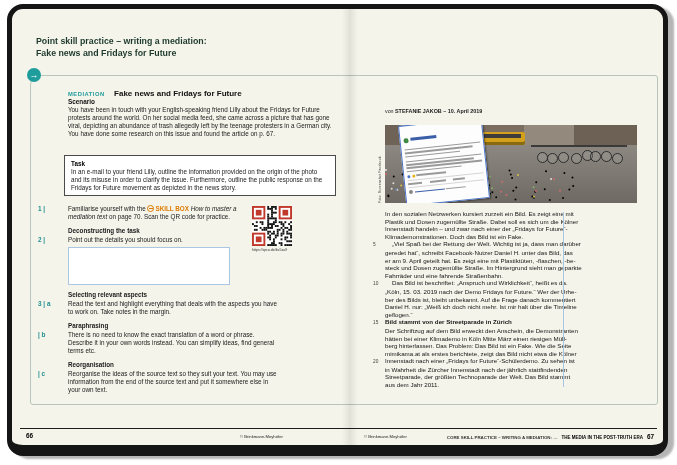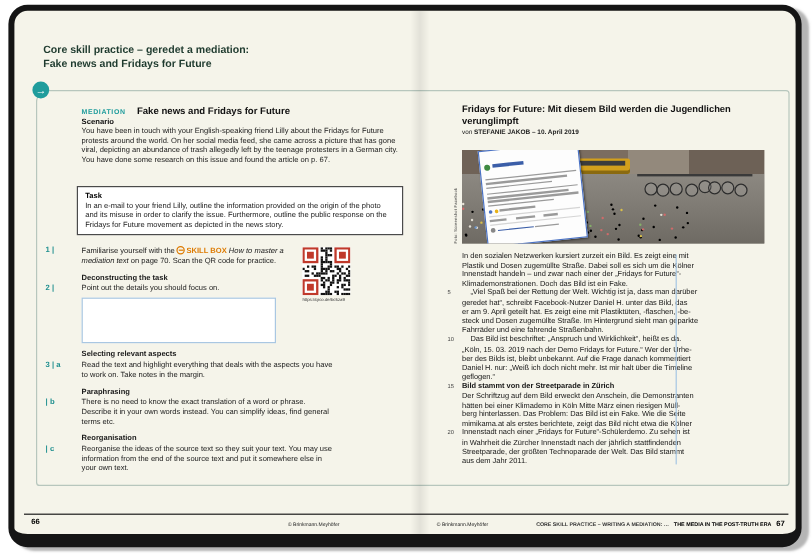--- a/index.html
+++ b/index.html
@@ -103,21 +103,21 @@
   .run-t2{font-size:4.5px;font-weight:bold;color:#000;}
   .run-pn{font-size:6.4px;font-weight:bold;color:#000;}
 </style>
 </head>
 <body>
 
 <div class="frame">
  <div class="inner">
 
   <div class="lp-title">
-    <div>Core skill practice – geredet a mediation:</div>
+    <div>Point skill practice – writing a mediation:</div>
     <div>Fake news and Fridays for Future</div>
   </div>
 
   <div class="med-box"></div>
   <div class="med-circle">→</div>
 
   <div class="med-head">
     <span class="med-label">MEDIATION</span>
     <span class="med-title">Fake news and Fridays for Future</span>
   </div>
@@ -292,21 +292,20 @@
           <rect x="14" y="0" width="7" height="7" fill="#c0392b"></rect>
           <rect x="15" y="1" width="5" height="5" fill="#ffffff"></rect>
           <rect x="16" y="2" width="3" height="3" fill="#c0392b"></rect>
           <rect x="0" y="14" width="7" height="7" fill="#c0392b"></rect>
           <rect x="1" y="15" width="5" height="5" fill="#ffffff"></rect>
           <rect x="2" y="16" width="3" height="3" fill="#c0392b"></rect>
         </svg>
     <div class="qr-cap">https://qrco.de/bc5za9</div>
   </div>
 
-  <div class="art-title">Fridays for Future: Mit diesem Bild werden die Jugendlichen verunglimpft</div>
   <div class="byline"><span>von </span><b>STEFANIE JAKOB</b><b> – 10. April 2019</b></div>
 
   <div class="photo-credit">Foto: Screenshot Facebook</div>
 
   <div class="photo">
     <div class="ph-bldg"></div>
     <div class="ph-tram"></div>
     <div class="ph-road"></div>
     <div class="rack"></div>
     <div class="wheels" id="wheels">

